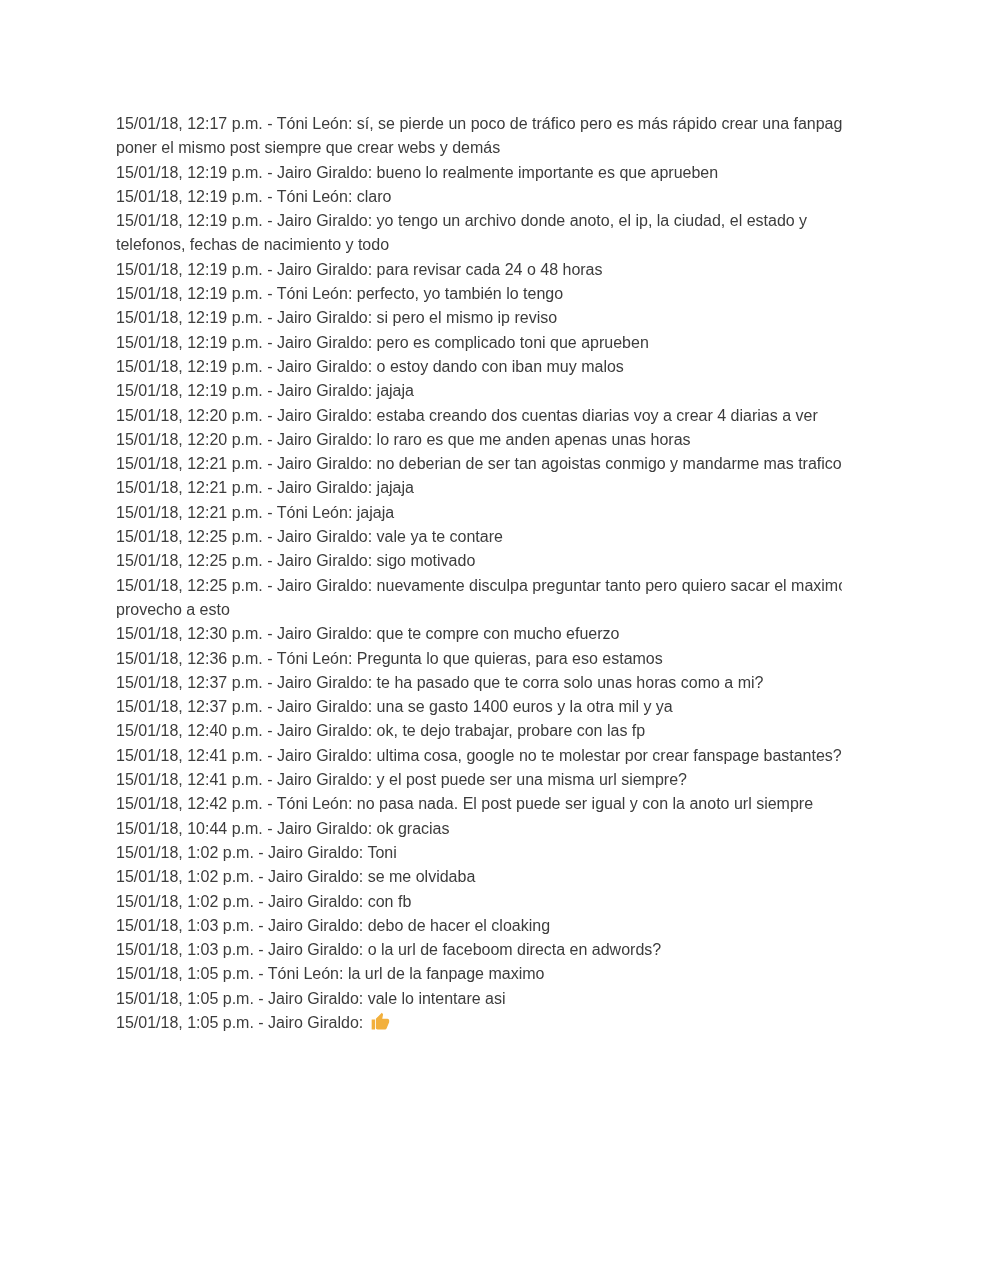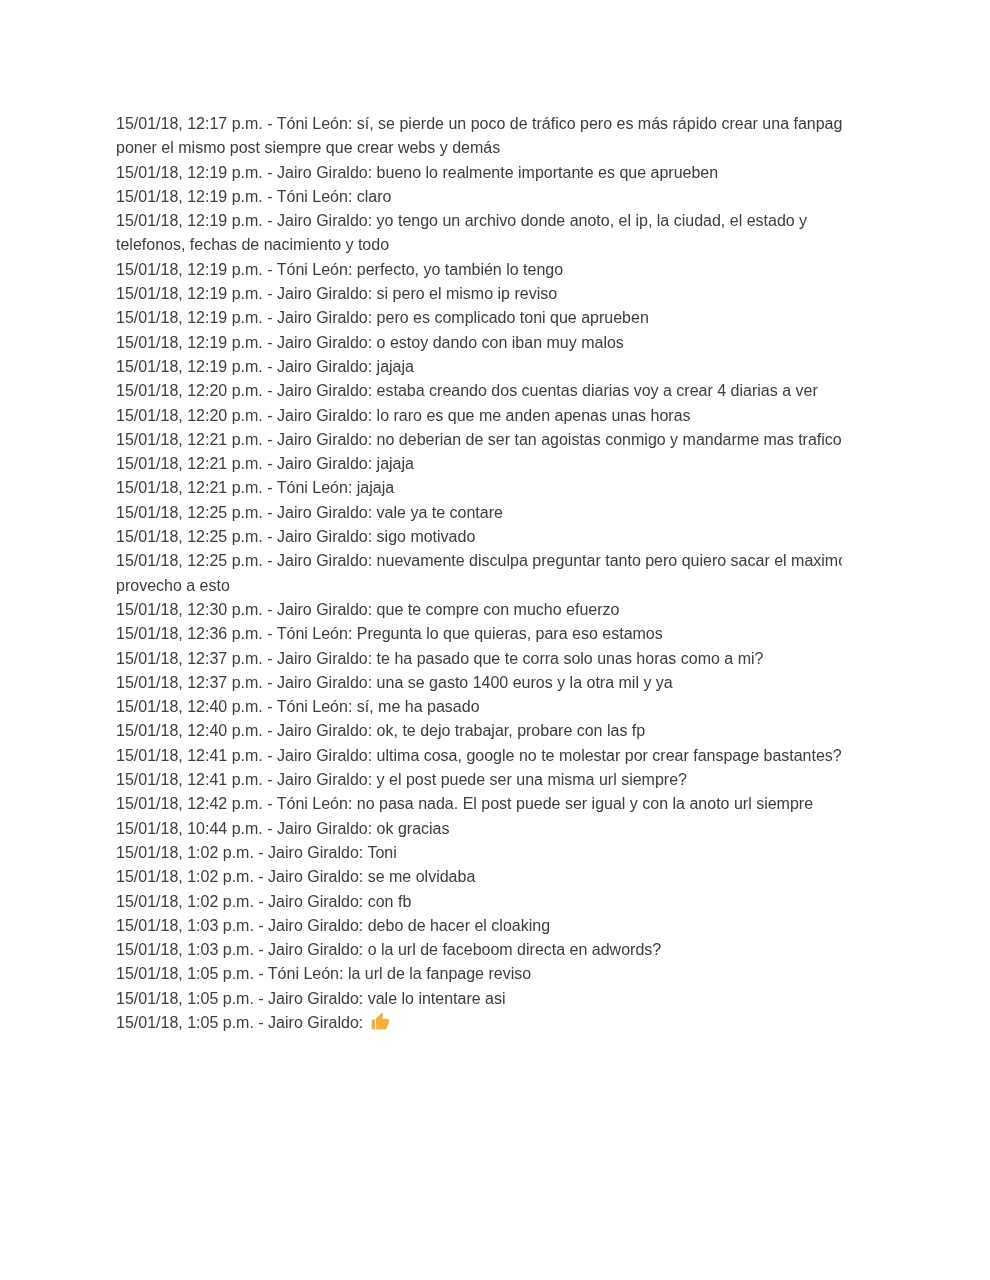--- a/index.html
+++ b/index.html
@@ -46,20 +46,21 @@
 <div class="page" style="background: rgb(255, 255, 255);">
   <div class="chat-log" style="color: rgb(60, 60, 60);">
   <div class="message"><span>15/01/18, 12:17 p.m.</span><span> - </span><span>Tóni León</span><span>: </span><span>sí, se pierde un poco de tráfico pero es más rápido crear una fanpage y poner el mismo post siempre que crear webs y demás</span></div>
 
   <div class="message"><span>15/01/18, 12:19 p.m.</span><span> - </span><span>Jairo Giraldo</span><span>: </span><span>bueno lo realmente importante es que aprueben</span></div>
 
   <div class="message"><span>15/01/18, 12:19 p.m.</span><span> - </span><span>Tóni León</span><span>: </span><span>claro</span></div>
 
   <div class="message"><span>15/01/18, 12:19 p.m.</span><span> - </span><span>Jairo Giraldo</span><span>: </span><span>yo tengo un archivo donde anoto, el ip, la ciudad, el estado y telefonos, fechas de nacimiento y todo</span></div>
 
+  <div class="message"><span>15/01/18, 12:19 p.m.</span><span> - </span><span>Jairo Giraldo</span><span>: </span><span>para revisar cada 24 o 48 horas</span></div>
 
   <div class="message"><span>15/01/18, 12:19 p.m.</span><span> - </span><span>Tóni León</span><span>: </span><span>perfecto, yo también lo tengo</span></div>
 
   <div class="message"><span>15/01/18, 12:19 p.m.</span><span> - </span><span>Jairo Giraldo</span><span>: </span><span>si pero el mismo ip reviso</span></div>
 
   <div class="message"><span>15/01/18, 12:19 p.m.</span><span> - </span><span>Jairo Giraldo</span><span>: </span><span>pero es complicado toni que aprueben</span></div>
 
   <div class="message"><span>15/01/18, 12:19 p.m.</span><span> - </span><span>Jairo Giraldo</span><span>: </span><span>o estoy dando con iban muy malos</span></div>
 
   <div class="message"><span>15/01/18, 12:19 p.m.</span><span> - </span><span>Jairo Giraldo</span><span>: </span><span>jajaja</span></div>
@@ -81,21 +82,20 @@
   <div class="message"><span>15/01/18, 12:25 p.m.</span><span> - </span><span>Jairo Giraldo</span><span>: </span><span>nuevamente disculpa preguntar tanto pero quiero sacar el maximo provecho a esto</span></div>
 
   <div class="message"><span>15/01/18, 12:30 p.m.</span><span> - </span><span>Jairo Giraldo</span><span>: </span><span>que te compre con mucho efuerzo</span></div>
 
   <div class="message"><span>15/01/18, 12:36 p.m.</span><span> - </span><span>Tóni León</span><span>: </span><span>Pregunta lo que quieras, para eso estamos</span></div>
 
   <div class="message"><span>15/01/18, 12:37 p.m.</span><span> - </span><span>Jairo Giraldo</span><span>: </span><span>te ha pasado que te corra solo unas horas como a mi?</span></div>
 
   <div class="message"><span>15/01/18, 12:37 p.m.</span><span> - </span><span>Jairo Giraldo</span><span>: </span><span>una se gasto 1400 euros y la otra mil y ya</span></div>
 
-  <div class="message"><span>15/01/18, 12:40 p.m.</span><span> - </span><span>Tóni León</span><span>: </span><span>sí, me ha pasado</span></div>
 
   <div class="message"><span>15/01/18, 12:40 p.m.</span><span> - </span><span>Jairo Giraldo</span><span>: </span><span>ok, te dejo trabajar, probare con las fp</span></div>
 
   <div class="message"><span>15/01/18, 12:41 p.m.</span><span> - </span><span>Jairo Giraldo</span><span>: </span><span>ultima cosa, google no te molestar por crear fanspage bastantes?</span></div>
 
   <div class="message"><span>15/01/18, 12:41 p.m.</span><span> - </span><span>Jairo Giraldo</span><span>: </span><span>y el post puede ser una misma url siempre?</span></div>
 
   <div class="message"><span>15/01/18, 12:42 p.m.</span><span> - </span><span>Tóni León</span><span>: </span><span>no pasa nada. El post puede ser igual y con la anoto url siempre</span></div>
 
   <div class="message"><span>15/01/18, 10:44 p.m.</span><span> - </span><span>Jairo Giraldo</span><span>: </span><span>ok gracias</span></div>
@@ -103,21 +103,21 @@
   <div class="message"><span>15/01/18, 1:02 p.m.</span><span> - </span><span>Jairo Giraldo</span><span>: </span><span>Toni</span></div>
 
   <div class="message"><span>15/01/18, 1:02 p.m.</span><span> - </span><span>Jairo Giraldo</span><span>: </span><span>se me olvidaba</span></div>
 
   <div class="message"><span>15/01/18, 1:02 p.m.</span><span> - </span><span>Jairo Giraldo</span><span>: </span><span>con fb</span></div>
 
   <div class="message"><span>15/01/18, 1:03 p.m.</span><span> - </span><span>Jairo Giraldo</span><span>: </span><span>debo de hacer el cloaking</span></div>
 
   <div class="message"><span>15/01/18, 1:03 p.m.</span><span> - </span><span>Jairo Giraldo</span><span>: </span><span>o la url de faceboom directa en adwords?</span></div>
 
-  <div class="message"><span>15/01/18, 1:05 p.m.</span><span> - </span><span>Tóni León</span><span>: </span><span>la url de la fanpage reviso</span></div>
+  <div class="message"><span>15/01/18, 1:05 p.m.</span><span> - </span><span>Tóni León</span><span>: </span><span>la url de la fanpage maximo</span></div>
 
   <div class="message"><span>15/01/18, 1:05 p.m.</span><span> - </span><span>Jairo Giraldo</span><span>: </span><span>vale lo intentare asi</span></div>
 
   <div class="message"><span>15/01/18, 1:05 p.m.</span><span> - </span><span>Jairo Giraldo</span><span>: </span><span></span><svg class="emoji" viewBox="0 0 24 24" style="display: inline-block; fill: rgb(242, 176, 61);">
           <path d="M2 21h4V9H2v12zM23 10c0-1.1-.9-2-2-2h-6.31l.95-4.57.03-.32c0-.41-.17-.79-.44-1.06L14.17 1 7.58 7.59C7.22 7.95 7 8.45 7 9v10c0 1.1.9 2 2 2h9c.83 0 1.54-.5 1.84-1.22l3.02-7.05c.09-.23.14-.47.14-.72v-2z"></path>
         </svg></div>
 </div>
 </div>
 
 </body></html>

